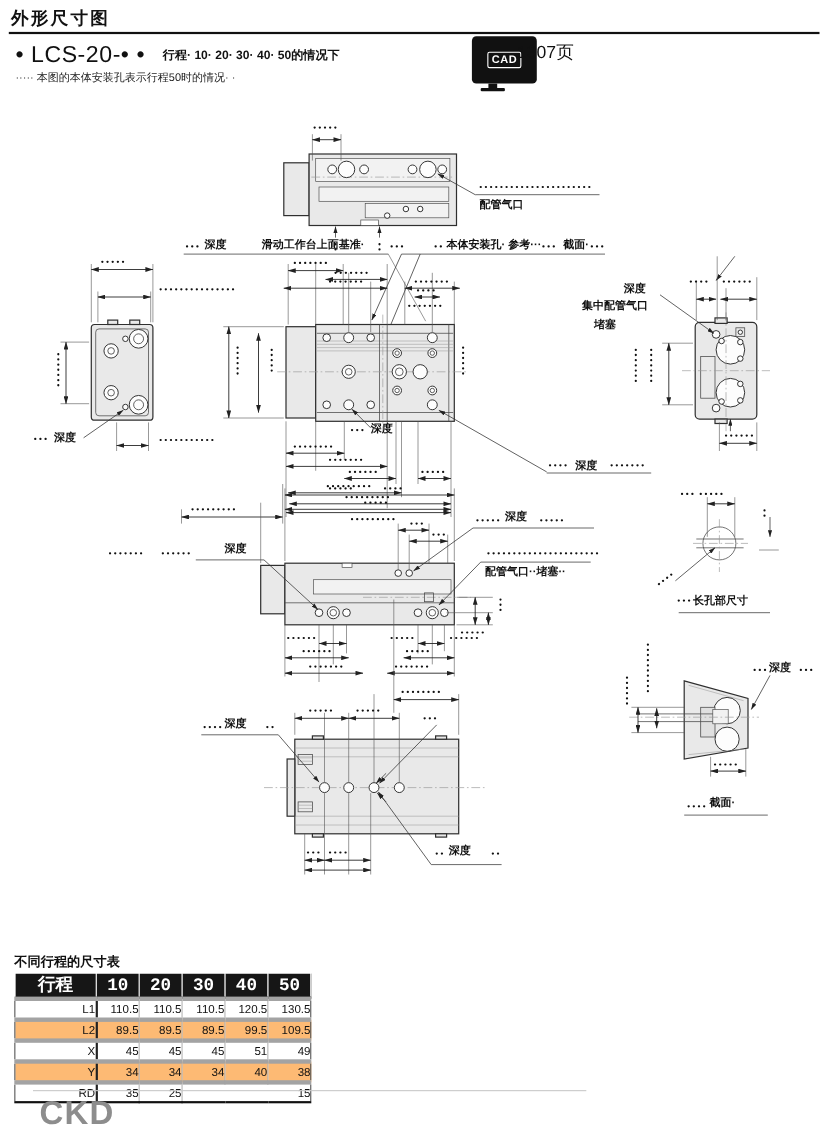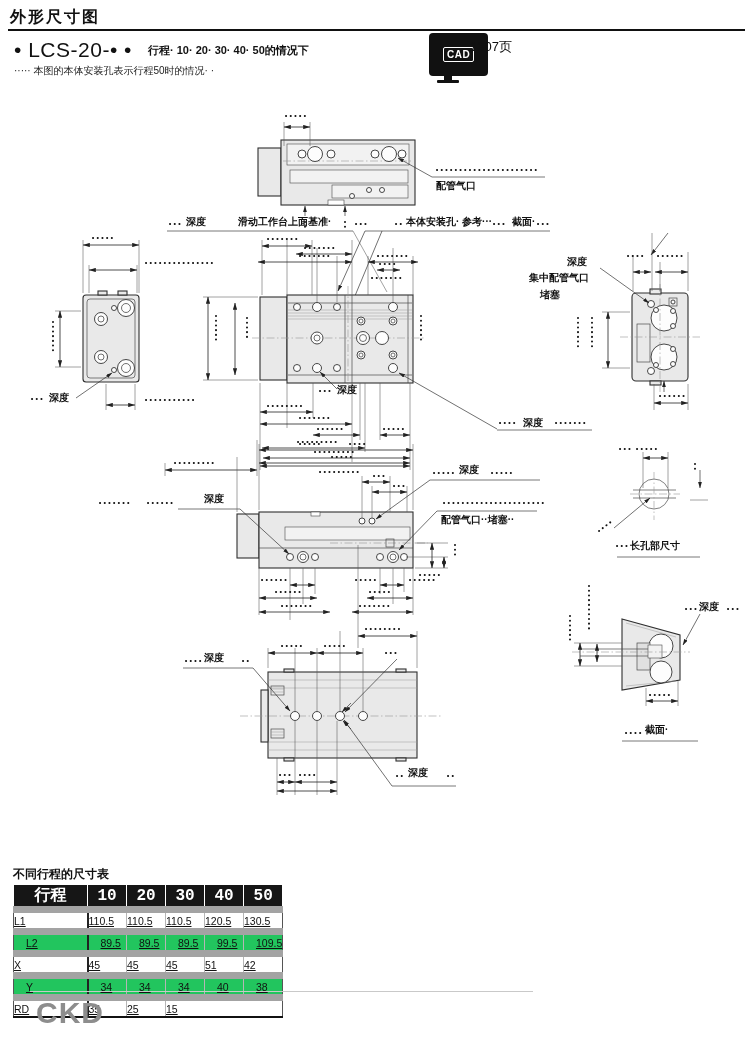--- a/index.html
+++ b/index.html
@@ -10,45 +10,45 @@
   #rule{left:8px;top:29px;width:737px;height:2px;background:#111;}
   #model{left:14px;top:38px;font-size:21px;letter-spacing:.5px;}
   #stroke-text{left:148px;top:43px;font-size:11px;font-weight:bold;}
   #note{left:14px;top:64px;font-size:10px;color:#222;}
   .cad-badge{left:429px;top:33px;width:38px;text-align:center;}
   .cad-screen{background:#111;border-radius:4px;padding:14px;display:inline-block;}
   .cad-screen span{display:block;border:1.5px solid #fff;border-radius:2px;color:#fff;
         font-size:10px;font-weight:bold;padding:1px 3px;letter-spacing:.5px;}
   .cad-neck{width:8px;height:4px;background:#111;margin:0 auto;}
   .cad-base{width:22px;height:3px;background:#111;margin:0 auto;border-radius:1px;}
-  #cad-page{left:470px;top:38px;font-size:13px;}
+  #cad-page{left:470px;top:38px;font-size:16px;}
   .lbl{position:absolute;font-size:10px;font-weight:bold;white-space:nowrap;color:#101010;}
   svg{position:absolute;left:0;top:0;}
   .body{fill:#e9e9e9;stroke:#2f2f2f;stroke-width:1.1;}
   .inner{fill:#f2f2f2;stroke:#4a4a4a;stroke-width:.6;}
   .detail{fill:none;stroke:#4a4a4a;stroke-width:.7;}
   .hole{fill:#fdfdfd;stroke:#333;stroke-width:.9;}
   .holein{fill:none;stroke:#333;stroke-width:.7;}
   .hatch{stroke:#9a9a9a;stroke-width:.5;}
   .ext{stroke:#555;stroke-width:.55;fill:none;}
   .uline{stroke:#555;stroke-width:.8;}
   .dim{stroke:#222;stroke-width:.8;marker-start:url(#ar);marker-end:url(#ar);}
   .leader{stroke:#333;stroke-width:.7;fill:none;marker-end:url(#ar);}
   .center{stroke:#999;stroke-width:.6;stroke-dasharray:8 2.5 1.5 2.5;fill:none;}
   .dots{stroke:#111;stroke-width:2;stroke-dasharray:.1 4.6;stroke-linecap:round;fill:none;}
   
   #tbl-title{left:13px;top:866px;font-size:12px;font-weight:bold;}
   #dim-table{left:13px;top:884px;}
   table{border-collapse:collapse;border:1px solid #555;border-bottom:2.5px solid #111;}
   th{background:#161616;color:#fff;font-size:16px;font-weight:bold;border:1.5px solid #fff;
      height:15px;padding:0;font-family:Liberation Mono, monospace;}
-  td{font-size:10.5px;text-align:left;height:15px;padding:0;
-     border-top:7px solid #a3a3a3;border-left:1px solid #b5b5b5;text-decoration:underline;}
+  td{font-size:10.5px;text-align:right;height:15px;padding:0;
+     border-top:4px solid #a3a3a3;border-left:1px solid #b5b5b5;}
   td.rowlbl{border-right:2px solid #222;border-left:none;}
-  tr.shade td{background:#22c55e;padding-left:12px;}
+  tr.shade td{background:#fdba74;padding-left:12px;}
   .c0{width:73px;} .cn{width:38px;}
   #foot-line{left:30px;top:991px;width:503px;height:1px;background:#c9c9c9;}
   #logo{left:36px;top:996px;font-size:30px;font-weight:900;color:#8d8d8d;letter-spacing:1px;}
 </style>
 </head>
 <body>
 
 <div id="page">
 
   <div class="abs" id="title">外形尺寸图</div>
@@ -513,21 +513,21 @@
         <td>89.5</td>
         <td>99.5</td>
         <td>109.5</td>
       </tr>
       <tr>
         <td class="rowlbl">X</td>
         <td>45</td>
         <td>45</td>
         <td>45</td>
         <td>51</td>
-        <td>42</td>
+        <td>49</td>
       </tr>
       <tr class="shade">
         <td class="rowlbl">Y</td>
         <td>34</td>
         <td>34</td>
         <td>34</td>
         <td>40</td>
         <td>38</td>
       </tr>
       <tr>

